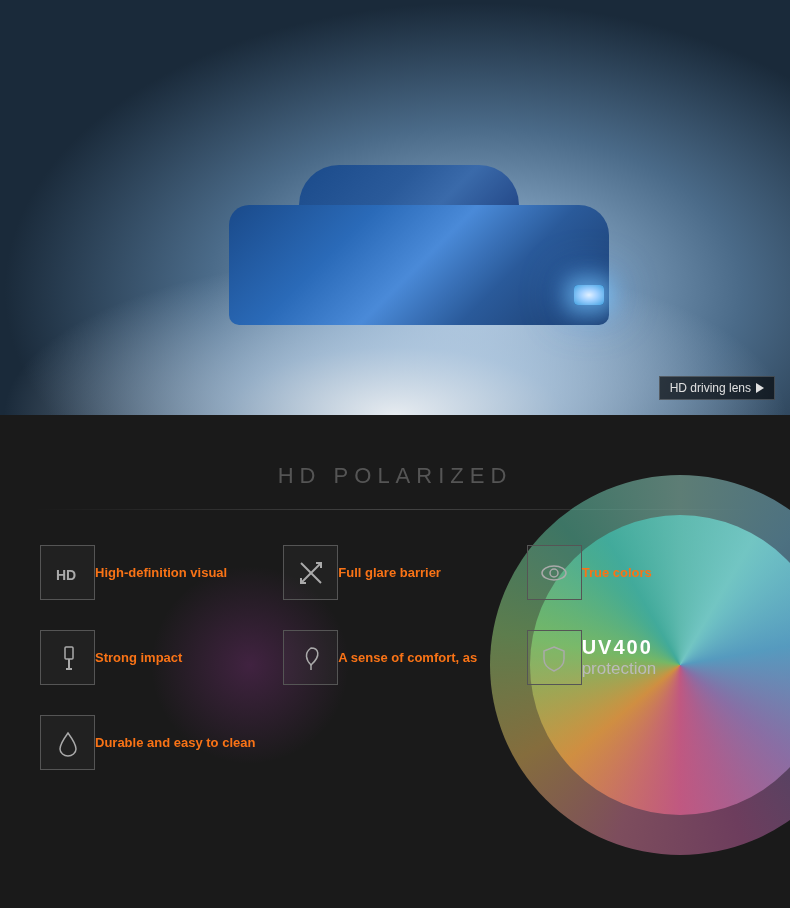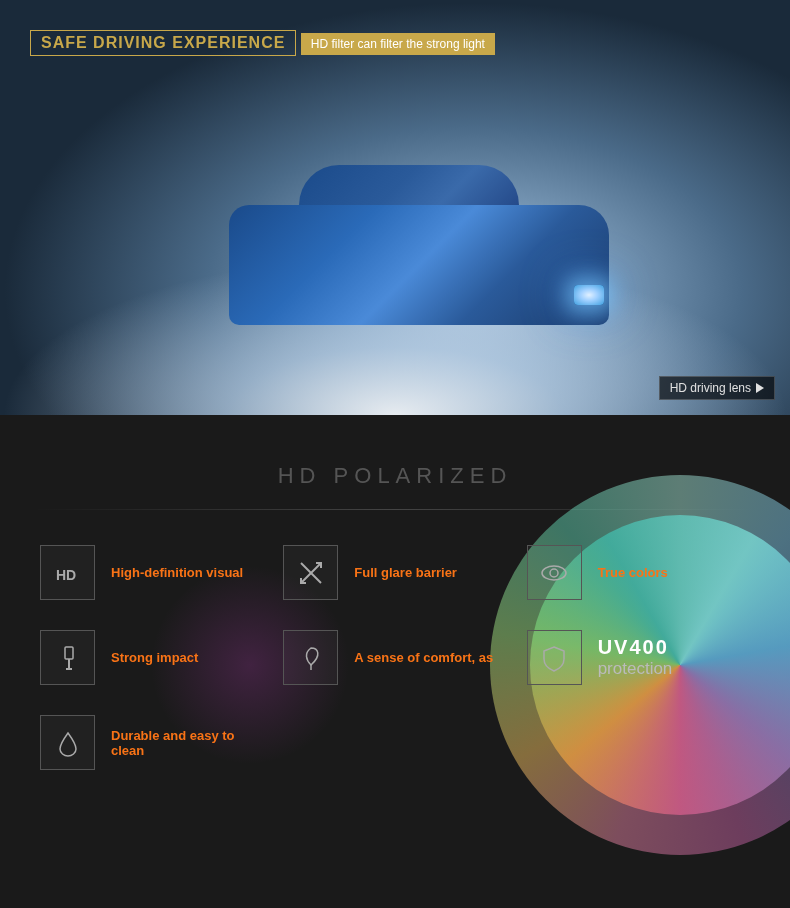--- a/index.html
+++ b/index.html
@@ -165,21 +165,21 @@
       grid-template-rows: auto auto auto;
       gap: 0;
       padding: 0 30px;
       position: relative;
       z-index: 2;
     }
 
     .feature-item {
       display: flex;
       align-items: center;
-      gap: 16px;
+      gap: 0;
       padding: 15px 10px;
     }
 
     .feature-icon-box {
       width: 55px;
       height: 55px;
       border: 1px solid #555;
       display: flex;
       align-items: center;
       justify-content: center;
@@ -276,24 +276,20 @@
 <div class="top-section">
   <div class="car-bg"></div>
   <div class="splash"></div>
 
   <div class="car-shape">
     <div class="car-roof"></div>
     <div class="car-body"></div>
     <div class="car-headlight"></div>
   </div>
 
-  <div class="top-text-overlay">
-    <div class="safe-driving-title">SAFE DRIVING EXPERIENCE</div>
-    <div class="hd-filter-badge">HD filter can filter the strong light</div>
-  </div>
 
   <div class="hd-lens-badge">
     <span>HD driving lens</span>
     <span class="play-icon"></span>
   </div>
 </div>
 
 <div class="bottom-section">
 
   <div class="lens-circle"></div>

